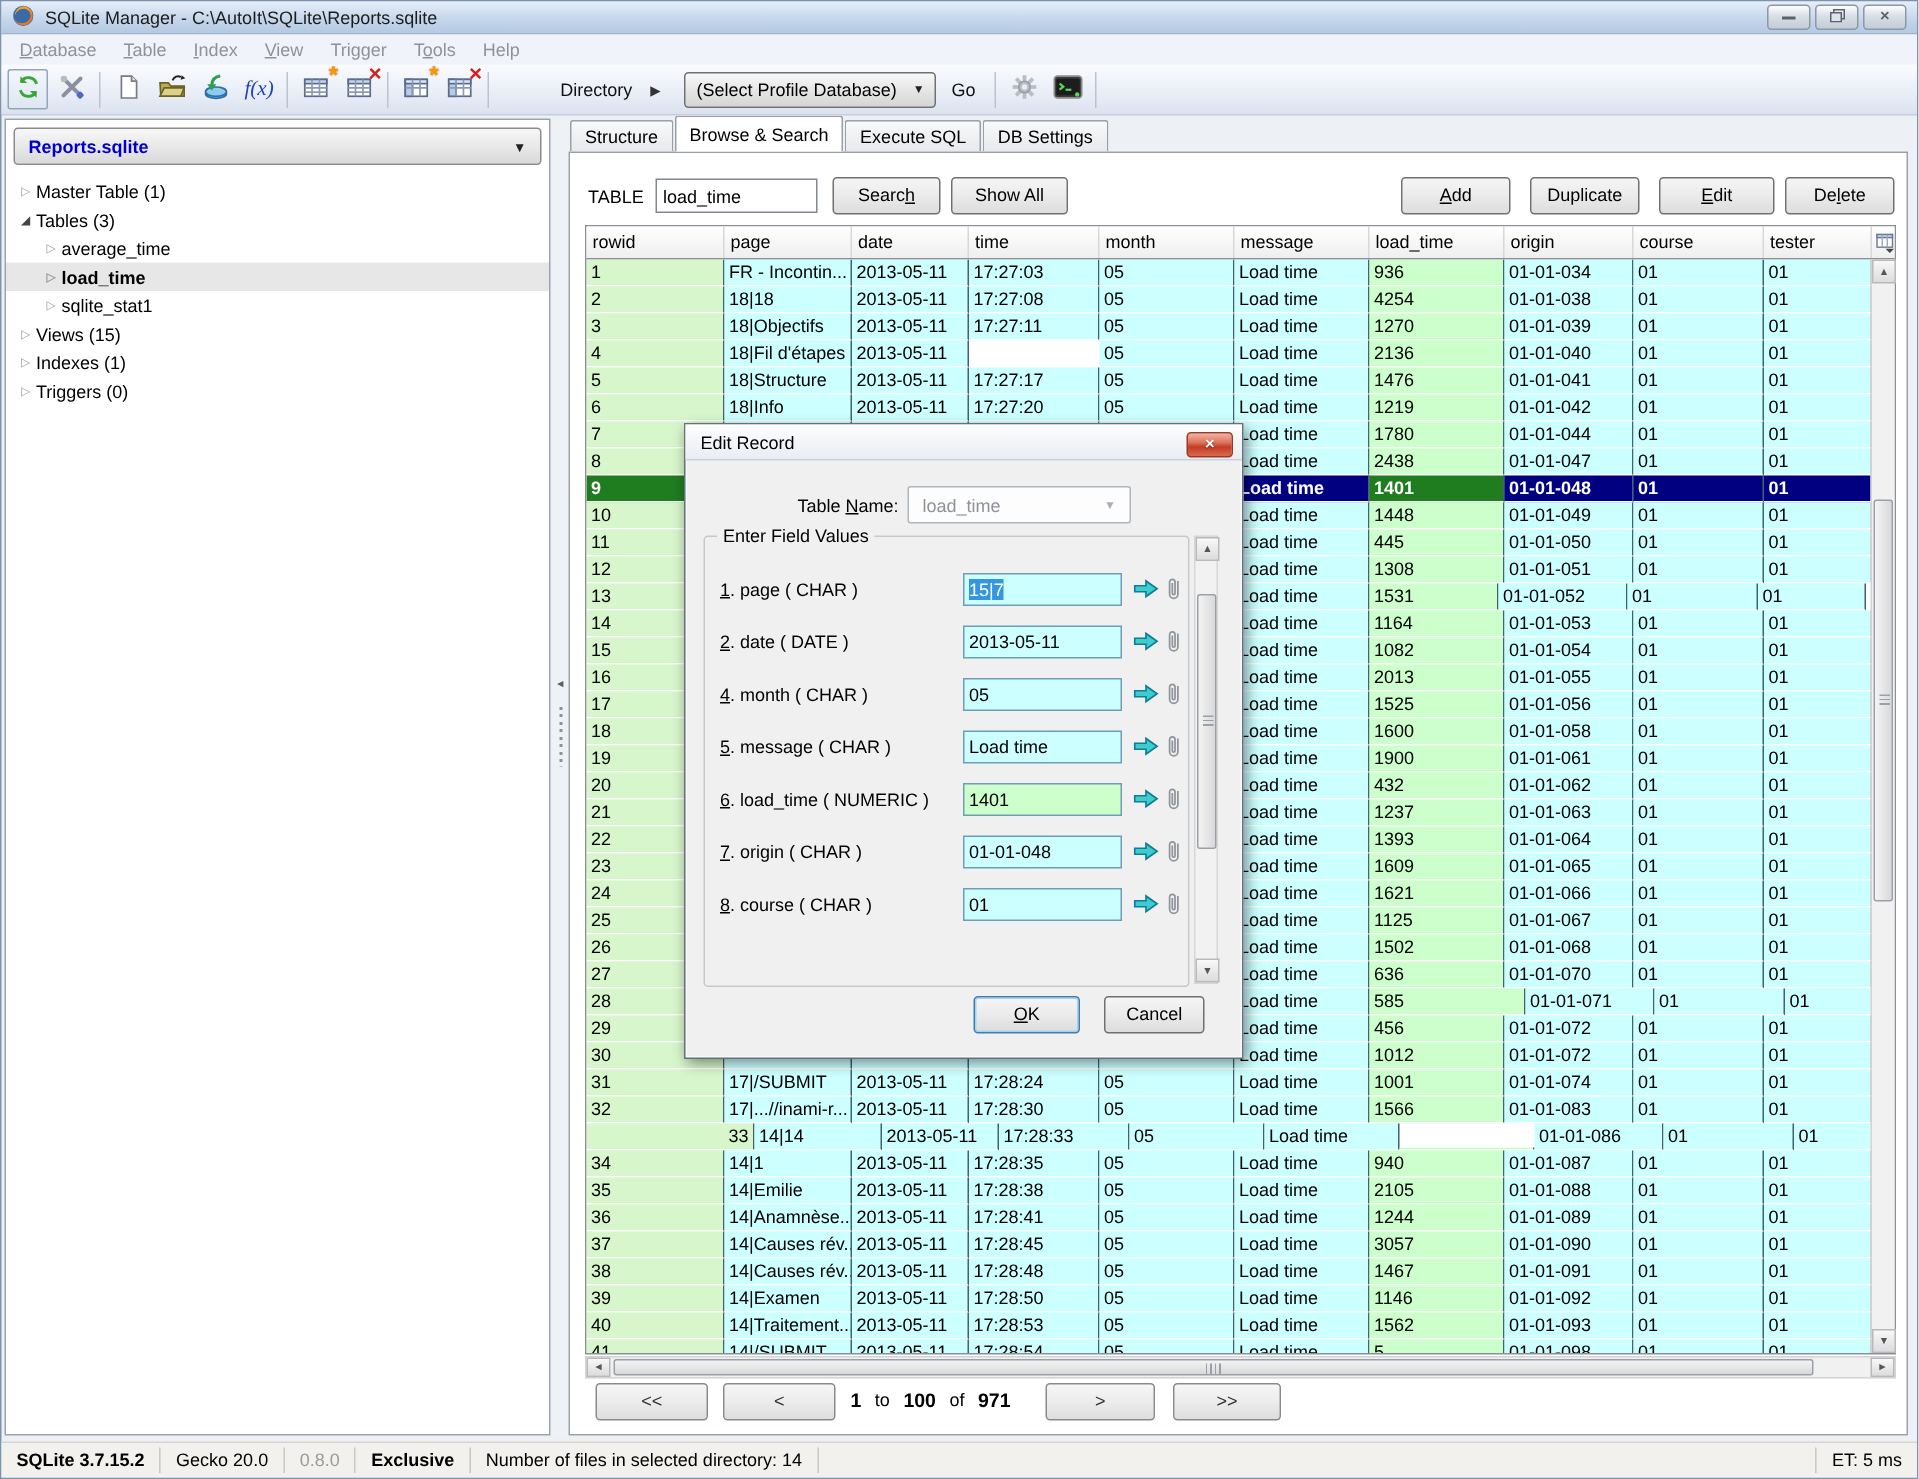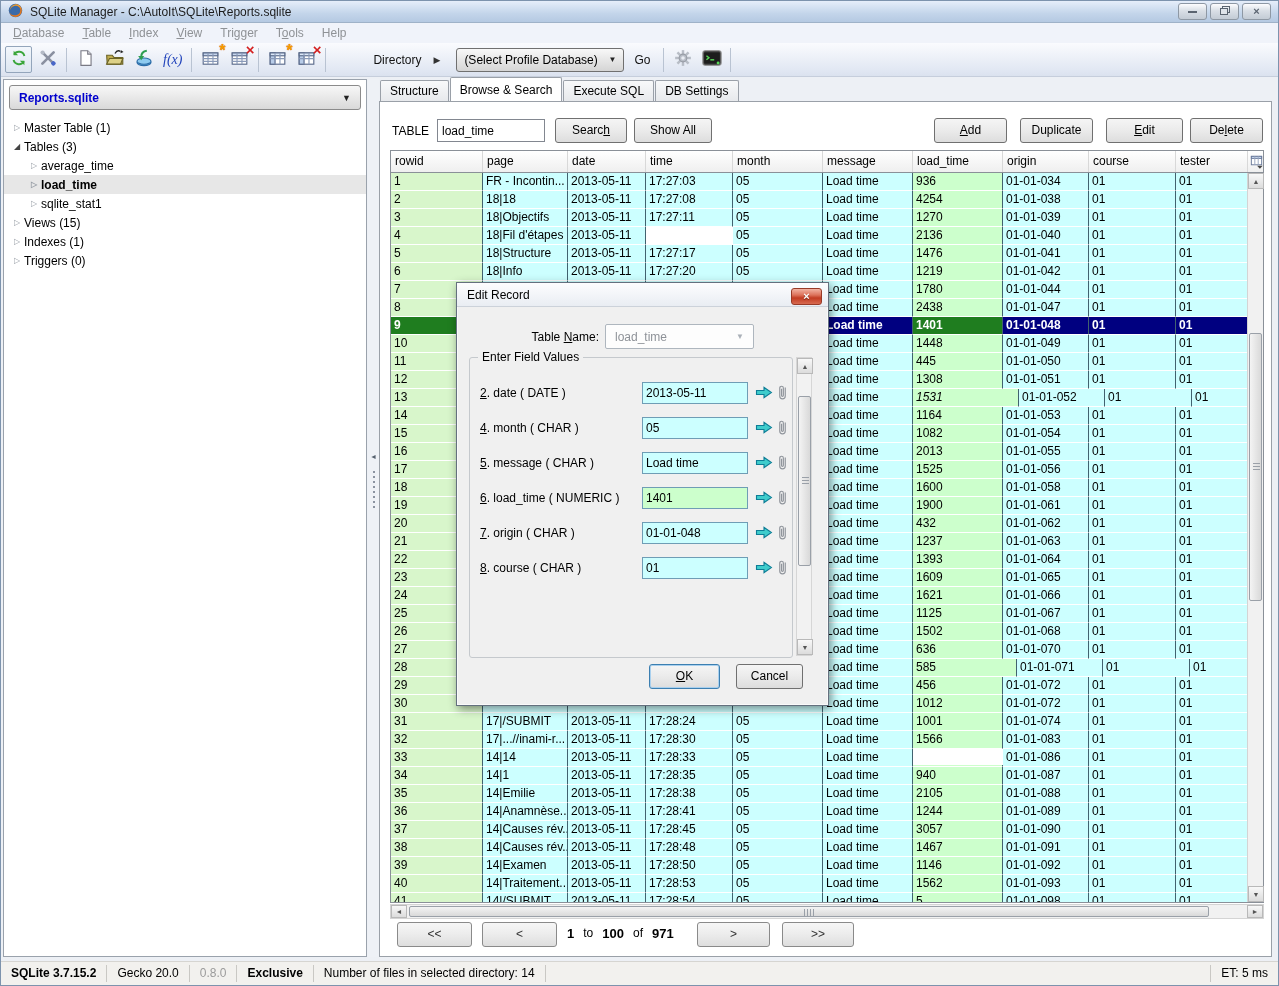--- a/index.html
+++ b/index.html
@@ -530,21 +530,21 @@
             <span class="gc c-cyan" style="width: 87px;">01</span>
             <span class="gc c-cyan" style="width: 72px;">01</span>
           </div>
           <div class="grow">
             <span class="gc c-rowid" style="width: 92px;">13</span>
             <span class="gc c-cyan" style="width: 85px;"></span>
             <span class="gc c-cyan" style="width: 78px;"></span>
             <span class="gc c-cyan" style="width: 87px;"></span>
             <span class="gc c-cyan" style="width: 90px;"></span>
             <span class="gc c-cyan" style="width: 90px;">Load time</span>
-            <span class="gc c-green" style="width: 106px; font-style: italic;">1531</span>
+            <span class="gc c-green" style="width: 86px;">1531</span>
             <span class="gc c-cyan" style="width: 86px;">01-01-052</span>
             <span class="gc c-cyan" style="width: 87px;">01</span>
             <span class="gc c-cyan" style="width: 72px;">01</span>
           </div>
           <div class="grow">
             <span class="gc c-rowid" style="width: 92px;">14</span>
             <span class="gc c-cyan" style="width: 85px;"></span>
             <span class="gc c-cyan" style="width: 78px;"></span>
             <span class="gc c-cyan" style="width: 87px;"></span>
             <span class="gc c-cyan" style="width: 90px;"></span>
@@ -764,21 +764,21 @@
             <span class="gc c-cyan" style="width: 78px;">2013-05-11</span>
             <span class="gc c-cyan" style="width: 87px;">17:28:30</span>
             <span class="gc c-cyan" style="width: 90px;">05</span>
             <span class="gc c-cyan" style="width: 90px;">Load time</span>
             <span class="gc c-green" style="width: 90px;">1566</span>
             <span class="gc c-cyan" style="width: 86px;">01-01-083</span>
             <span class="gc c-cyan" style="width: 87px;">01</span>
             <span class="gc c-cyan" style="width: 72px;">01</span>
           </div>
           <div class="grow">
-            <span class="gc c-rowid" style="width: 92px;">33</span>
+            <span class="gc c-rowid" style="width: 112px; text-align: right;">33</span>
             <span class="gc c-cyan" style="width: 85px;">14|14</span>
             <span class="gc c-cyan" style="width: 78px;">2013-05-11</span>
             <span class="gc c-cyan" style="width: 87px;">17:28:33</span>
             <span class="gc c-cyan" style="width: 90px;">05</span>
             <span class="gc c-cyan" style="width: 90px;">Load time</span>
             <span class="gc c-green" style="width: 90px; margin-top: 16px;">2366</span>
             <span class="gc c-cyan" style="width: 86px;">01-01-086</span>
             <span class="gc c-cyan" style="width: 87px;">01</span>
             <span class="gc c-cyan" style="width: 72px;">01</span>
           </div>
@@ -918,20 +918,34 @@
     <span class="dlg-close"><span>×</span></span>
     <span class="dlg-tn-label">Table <u>N</u>ame:</span>
     <span class="dlg-tn-combo">
       <span>load_time</span>
       <span class="dd">▼</span>
     </span>
     <div class="groupbox">
       <span class="gb-label">Enter Field Values</span>
       <div id="dlg-fields">
           <div class="frow">
+            <span class="flabel"><u>1</u>. page ( CHAR )</span>
+            <span class="finput"><span class="sel-text">15|7</span></span>
+            <span class="ficon-arrow">
+              <svg width="18" height="15" viewBox="0 0 18 14">
+                <path d="M1.5 5h7.5V1.8L16.4 7 9 12.2V9H1.5z" fill="#3ecccc" stroke="#0e7d96" stroke-width="1.1"></path>
+              </svg>
+            </span>
+            <span class="ficon-clip">
+              <svg width="11" height="17" viewBox="0 0 10 16">
+                <path d="M7.6 3.2v8.2a2.6 2.6 0 0 1-5.2 0V3.8a1.7 1.7 0 0 1 3.4 0v7a.85.85 0 0 1-1.7 0V4.4" fill="none" stroke="#90959c" stroke-width="1.1"></path>
+              </svg>
+            </span>
+          </div>
+          <div class="frow">
             <span class="flabel"><u>2</u>. date ( DATE )</span>
             <span class="finput">2013-05-11</span>
             <span class="ficon-arrow">
               <svg width="18" height="15" viewBox="0 0 18 14">
                 <path d="M1.5 5h7.5V1.8L16.4 7 9 12.2V9H1.5z" fill="#3ecccc" stroke="#0e7d96" stroke-width="1.1"></path>
               </svg>
             </span>
             <span class="ficon-clip">
               <svg width="11" height="17" viewBox="0 0 10 16">
                 <path d="M7.6 3.2v8.2a2.6 2.6 0 0 1-5.2 0V3.8a1.7 1.7 0 0 1 3.4 0v7a.85.85 0 0 1-1.7 0V4.4" fill="none" stroke="#90959c" stroke-width="1.1"></path>

